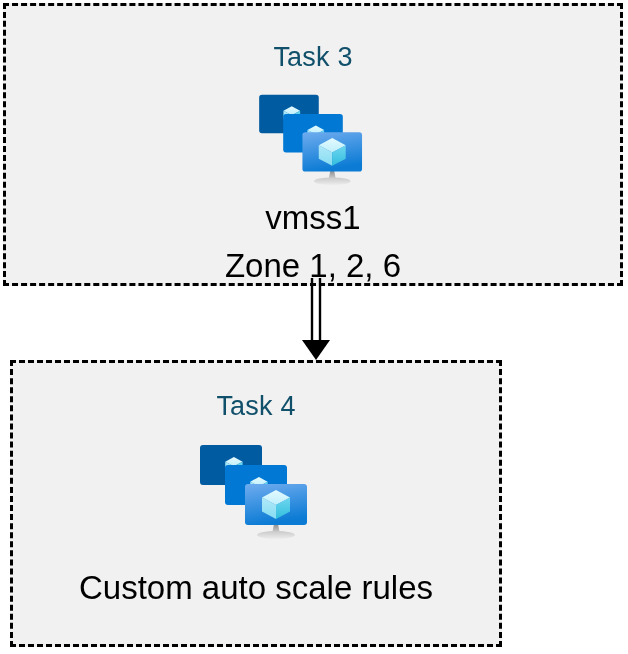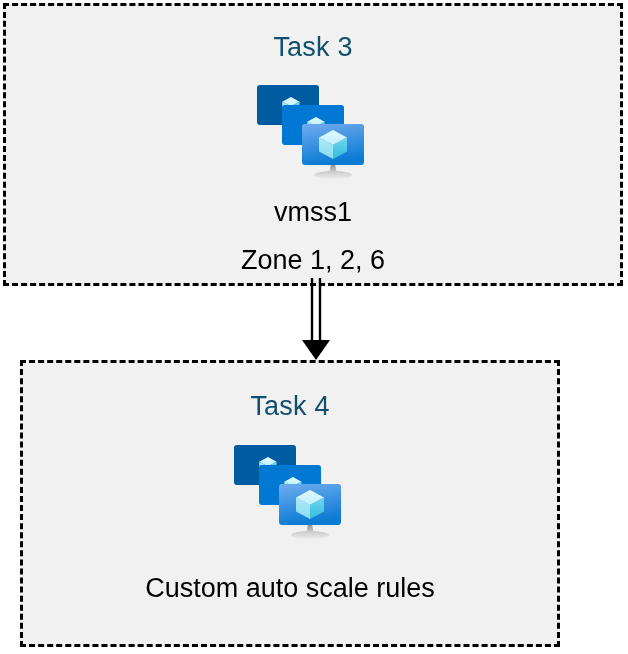--- a/index.html
+++ b/index.html
@@ -33,47 +33,47 @@
     flex-direction: column;
     align-items: center;
   }
   #task-box-1 {
     left: 3px;
     top: 3px;
     width: 620px;
     height: 283px;
   }
   #task-box-2 {
-    left: 20px;
+    left: 10px;
     top: 360px;
-    width: 540px;
+    width: 492px;
     height: 287px;
   }
 
   .task-title {
     color: #11506b;
     font-size: 27px;
     line-height: 1;
     letter-spacing: 0.2px;
     white-space: nowrap;
   }
-  #task-box-1 .task-title { margin-top: 28px; }
+  #task-box-1 .task-title { margin-top: 38px; }
   #task-box-2 .task-title { margin-top: 30px; }
 
   
   .vmss-icon {
     display: block;
   }
   #task-box-1 .vmss-icon { margin-top: 16px; }
   #task-box-2 .vmss-icon { margin-top: 17px; }
 
   
   .caption {
     color: #000000;
-    font-size: 27px;
+    font-size: 33px;
     line-height: 34px;
     text-align: left;
     white-space: nowrap;
   }
   #task-box-1 .caption { margin-top: 14px; }
   #task-box-2 .caption { margin-top: 30px; }
 
   
   .connector {
     position: absolute;

